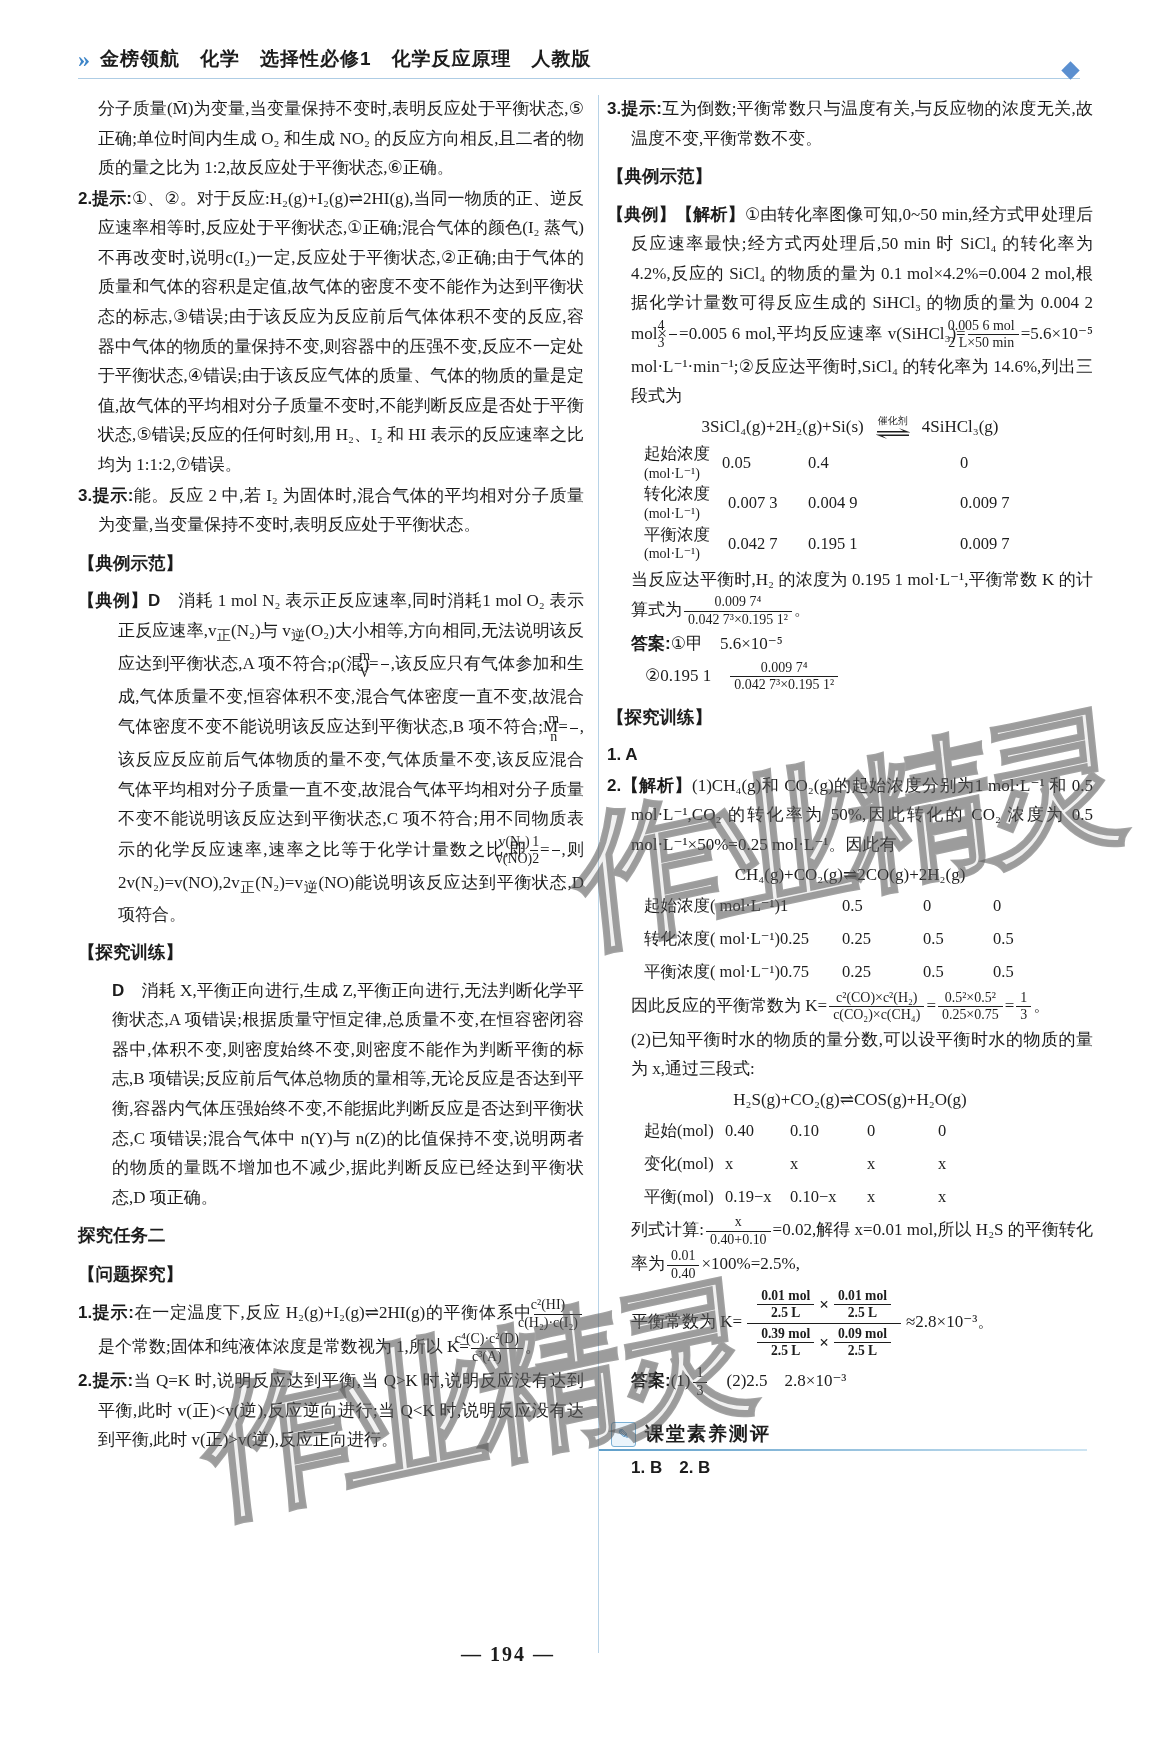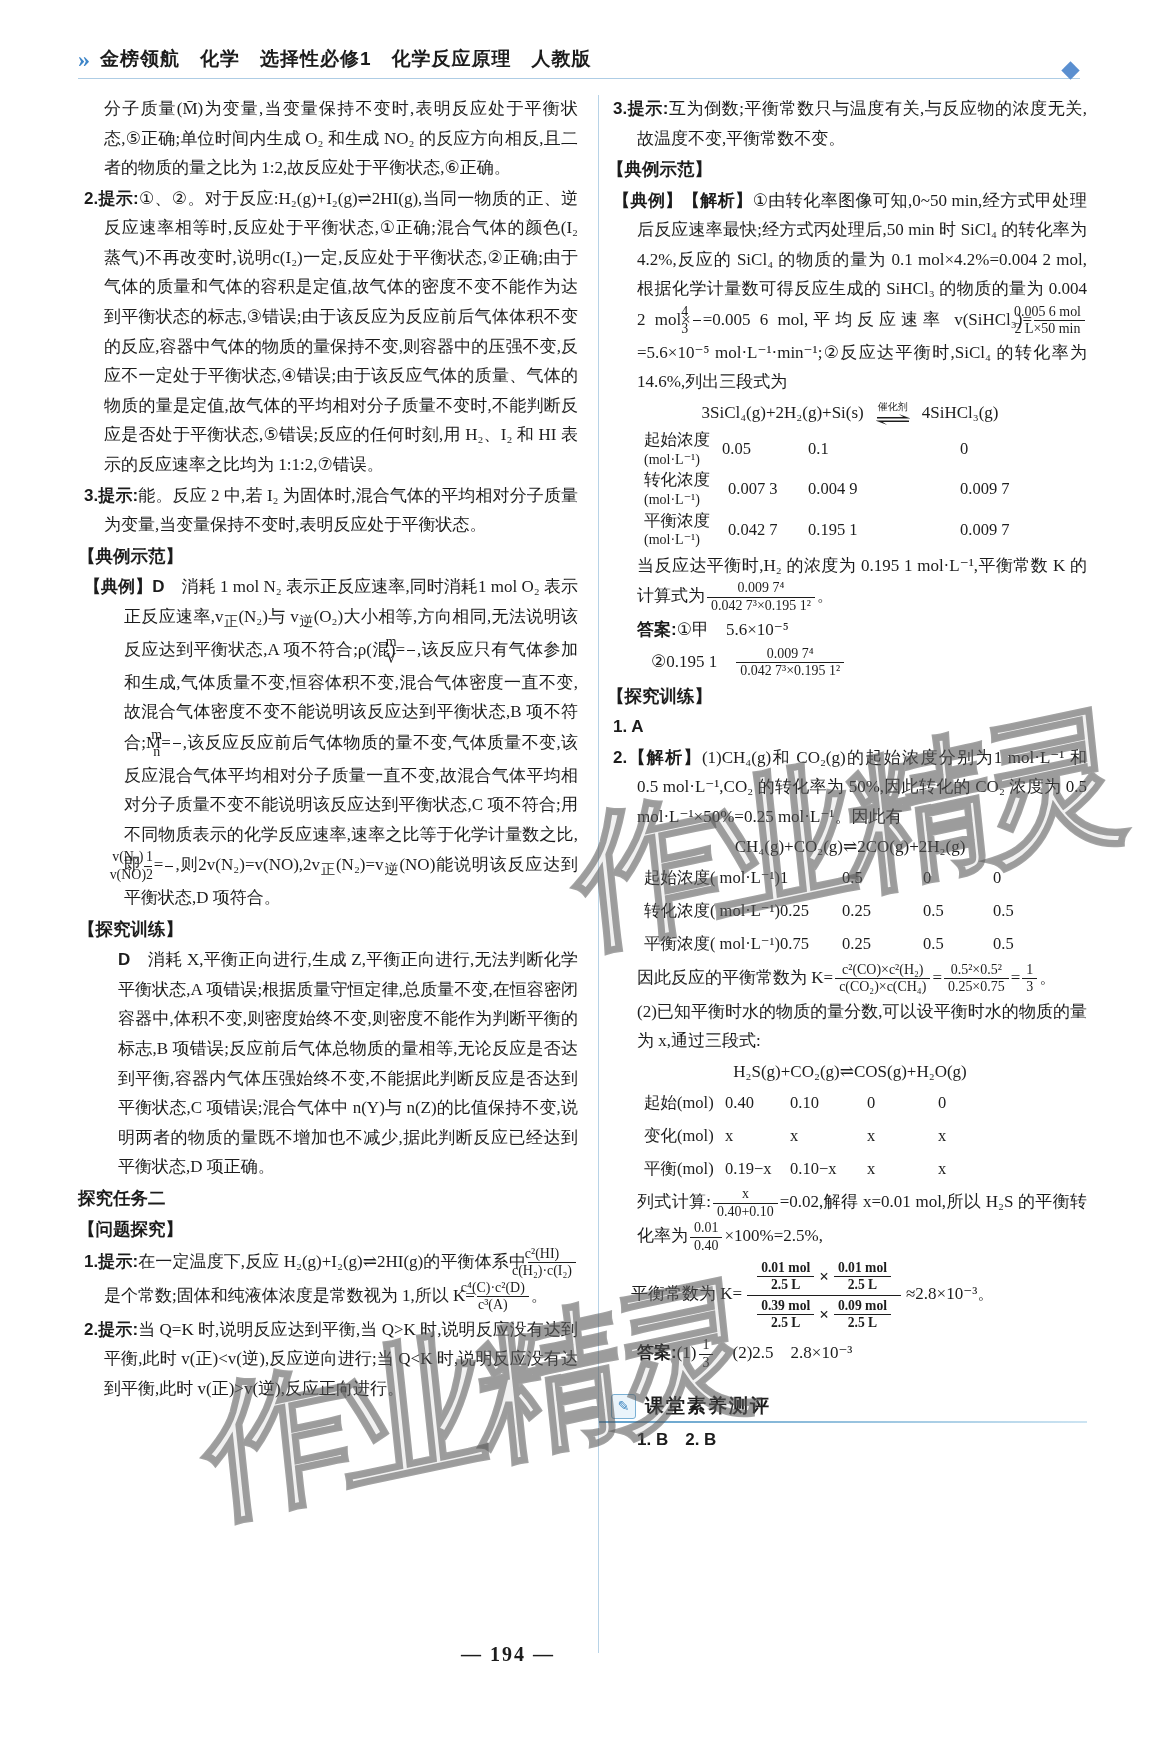--- a/index.html
+++ b/index.html
@@ -16,22 +16,22 @@
   .head-title{font-size:19px;letter-spacing:1px;}
   .header-rule{position:absolute;left:78px;top:78px;width:1002px;height:1px;background:#aecde5;}
   .diamond{position:absolute;left:1064px;top:64px;width:13px;height:13px;background:#5a8fd0;transform:rotate(45deg);}
 
   
   .divider{position:absolute;left:598px;top:95px;width:1px;height:1558px;background:#b8d3e7;}
   .col{position:absolute;top:94px;}
   .col-left{left:78px;width:506px;}
   .col-right{left:607px;width:486px;}
 
-  .para{font-size:17px;line-height:1.74;text-align:justify;margin:0 6px 1px;}
-  .sec-h,.task-h{font-size:17.5px;line-height:1.74;margin:1px 0;}
+  .para{font-size:17px;line-height:1.74;text-align:justify;margin:0 0 1px;}
+  .sec-h,.task-h{font-size:17.5px;line-height:1.74;margin:8px 0;}
   .h20{padding-left:20px;text-indent:-20px;}
   .h24{padding-left:24px;text-indent:-24px;}
   .h40{padding-left:40px;text-indent:-40px;}
   .i20,.cont{padding-left:20px;}
   .i24{padding-left:24px;}
   .i34{padding-left:34px;}
   .i38{padding-left:38px;}
 
   .eq{font-size:17px;text-align:center;margin:3px 0;line-height:1.5;}
 
@@ -109,21 +109,21 @@
     <div class="sec-h"><b>【典例示范】</b></div>
     <div class="para h24"><b>【典例】【解析】</b>①由转化率图像可知,0~50 min,经方式甲处理后反应速率最快;经方式丙处理后,50 min 时 SiCl₄ 的转化率为 4.2%,反应的 SiCl₄ 的物质的量为 0.1 mol×4.2%=0.004 2 mol,根据化学计量数可得反应生成的 SiHCl₃ 的物质的量为 0.004 2 mol×<span class="frac"><span class="fn">4</span><span class="fd">3</span></span>=0.005 6 mol,平均反应速率 v(SiHCl₃)=<span class="frac"><span class="fn">0.005 6 mol</span><span class="fd">2 L×50 min</span></span>=5.6×10⁻⁵ mol·L⁻¹·min⁻¹;②反应达平衡时,SiCl₄ 的转化率为 14.6%,列出三段式为</div>
     <div class="eq">3SiCl₄(g)+2H₂(g)+Si(s)<span class="cat"><span class="cat-top">催化剂</span><span class="cat-bot">⇌</span></span>4SiHCl₃(g)</div>
     <div class="ttable">
       <div class="trow">
         <span class="tlabel">
           <span class="tlab-line">起始浓度</span>
           <span class="tlab-line small">(mol·L⁻¹)</span>
         </span>
         <span class="tcell" style="left: 115px;">0.05</span>
-        <span class="tcell" style="left: 201px;">0.1</span>
+        <span class="tcell" style="left: 201px;">0.4</span>
         <span class="tcell" style="left: 353px;">0</span>
       </div>
       <div class="trow">
         <span class="tlabel">
           <span class="tlab-line">转化浓度</span>
           <span class="tlab-line small">(mol·L⁻¹)</span>
         </span>
         <span class="tcell" style="left: 121px;">0.007 3</span>
         <span class="tcell" style="left: 201px;">0.004 9</span>
         <span class="tcell" style="left: 353px;">0.009 7</span>

